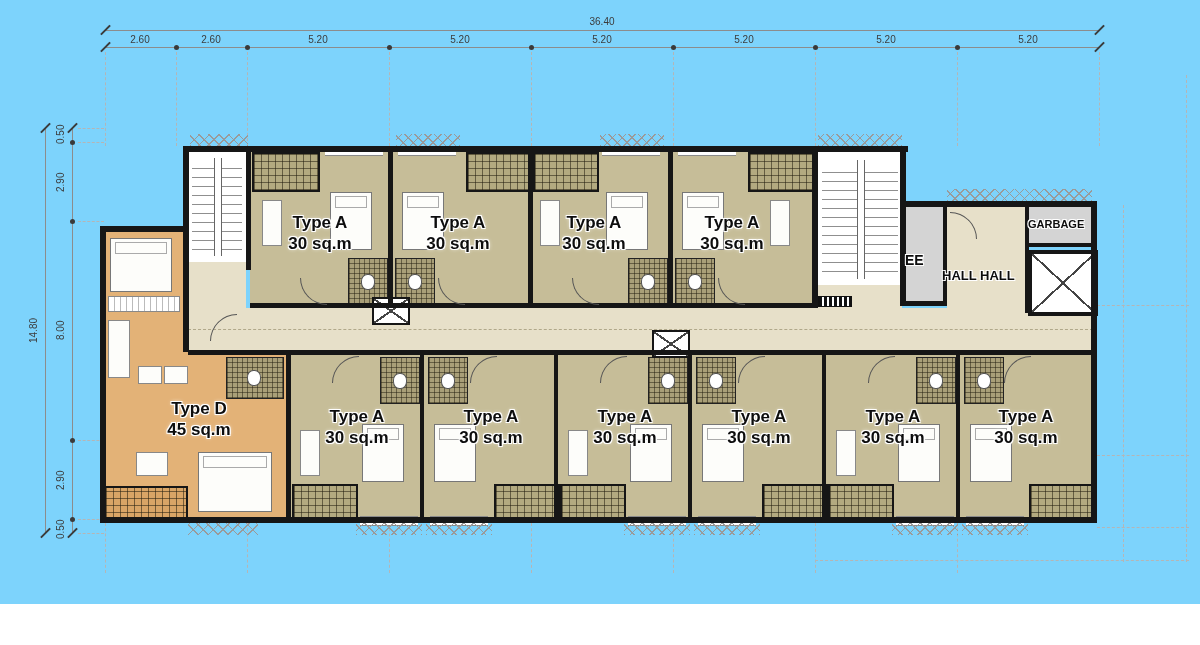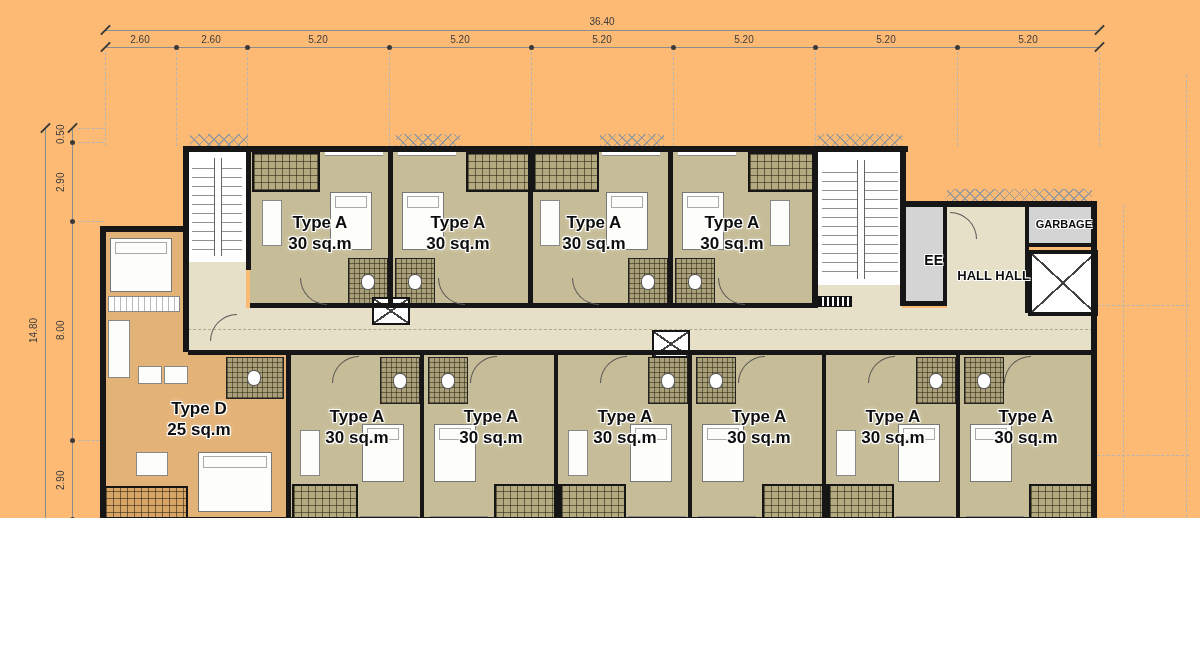--- a/index.html
+++ b/index.html
@@ -1,16 +1,16 @@
 <!DOCTYPE html>
 <html><head>
 <meta charset="utf-8">
 <style>
   html,body{margin:0;padding:0;background:#fff;}
-  .canvas{position:relative;width:1200px;height:518px;background:#fdba74;overflow:hidden;
+  .canvas{position:relative;width:1200px;height:604px;background:#7dd3fc;overflow:hidden;
           font-family:"Liberation Sans",sans-serif;}
   
   .w{position:absolute;background:#161616;}
   
   .floor-a{position:absolute;background:#c6bd98;}
   .floor-cor{position:absolute;background:#e7e0c9;}
   .floor-d{position:absolute;background:#e3b277;}
   .floor-gray{position:absolute;background:#d4d4d4;}
   
   .balc{position:absolute;background-color:#b3aa80;border:2px solid #161616;
@@ -51,21 +51,21 @@
   
   .dline-h{position:absolute;height:1px;background:#8c8c8c;}
   .dline-v{position:absolute;width:1px;background:#8c8c8c;}
   .dot{position:absolute;width:5px;height:5px;border-radius:50%;background:#3a3a3a;}
   .slash{position:absolute;width:13px;height:2px;background:#3a3a3a;transform:rotate(-45deg);}
   .dimlab{position:absolute;font-size:10px;color:#3c3c3c;text-align:center;width:60px;}
   .dimlabv{position:absolute;font-size:10px;color:#3c3c3c;writing-mode:vertical-rl;transform:rotate(180deg);text-align:center;height:70px;line-height:12px;}
   
   .ulabel{position:absolute;width:116px;text-align:center;font-weight:bold;font-size:17px;line-height:1.25;color:#0d0d0d;
     text-shadow:-1px -1px 0 #fff,1px -1px 0 #fff,-1px 1px 0 #fff,1px 1px 0 #fff,0 0 4px #fff;}
-  .rlabel{position:absolute;font-weight:bold;color:#0d0d0d;text-align:right;
+  .rlabel{position:absolute;font-weight:bold;color:#0d0d0d;text-align:left;
     text-shadow:-1px -1px 0 #fff,1px -1px 0 #fff,-1px 1px 0 #fff,1px 1px 0 #fff;}
   
   .arc{position:absolute;width:26px;height:26px;border-left:1.4px solid #555;border-bottom:1.4px solid #555;border-radius:0 0 0 28px;}
   .arc.up{transform:rotate(90deg);}
   .arc.right{transform:rotate(180deg);}
   .swatch{position:absolute;background:#f2c896;border:1px solid #d8a969;}
 </style>
 </head>
 <body>
 
@@ -316,21 +316,21 @@
     <span>Type A</span><br>
     <span>30 sq.m</span>
   </div>
   <div class="ulabel" style="left:674px;top:212px">
     <span>Type A</span><br>
     <span>30 sq.m</span>
   </div>
 
   <div class="ulabel" style="left:134px;top:398px;width:130px">
     <span>Type D</span><br>
-    <span>25 sq.m</span>
+    <span>45 sq.m</span>
   </div>
   <div class="ulabel" style="left:299px;top:406px">
     <span>Type A</span><br>
     <span>30 sq.m</span>
   </div>
   <div class="ulabel" style="left:433px;top:406px">
     <span>Type A</span><br>
     <span>30 sq.m</span>
   </div>
   <div class="ulabel" style="left:567px;top:406px">

